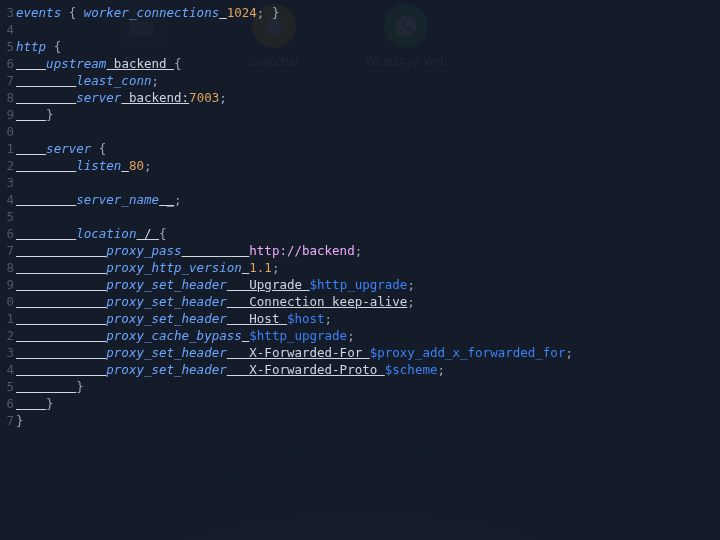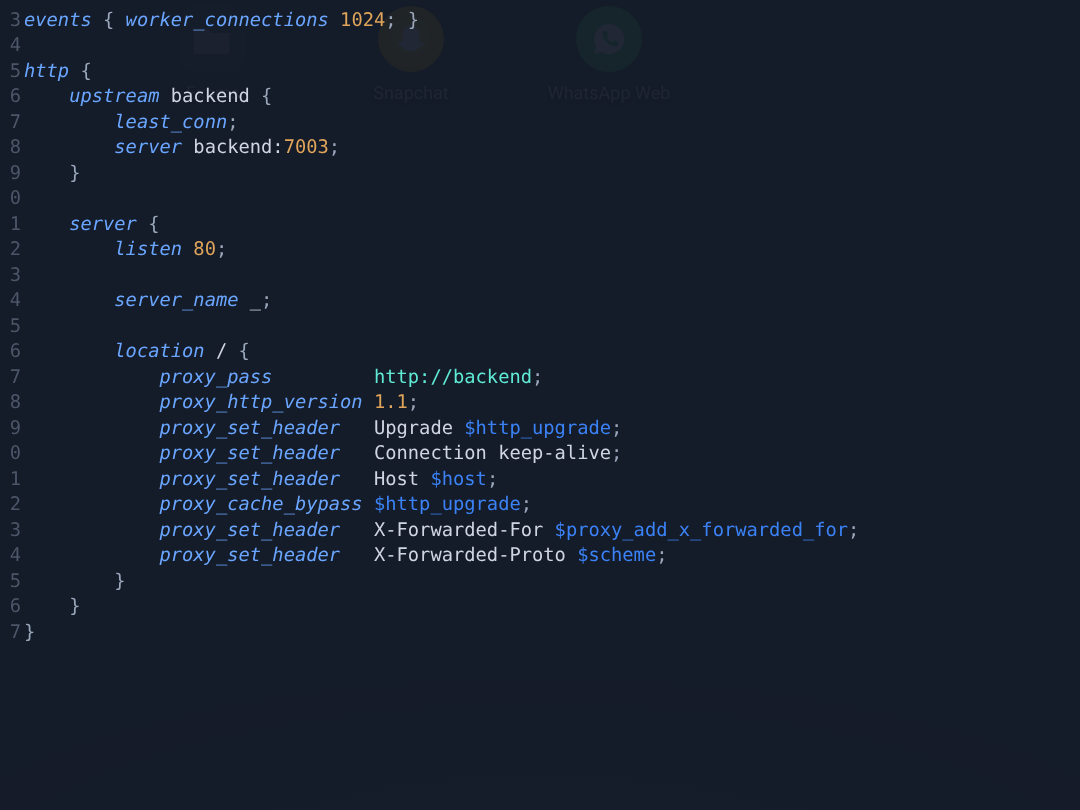--- a/index.html
+++ b/index.html
@@ -76,24 +76,24 @@
   }
   .gutter span { display: block; height: 17px; }
   .code {
     flex: 1;
     white-space: pre;
     color: #c9d1e0;
   }
   .code .row { display: block; height: 17px; }
   
   .kw  { color: #6aa6ff; font-style: italic; }   
-  .id  { color: #cfd6e1; }                        
+  .id  { color: #cfd6e1; text-decoration: underline; }                        
   .num { color: #e0a45a; }                        
   .pun { color: #9aa7bb; }                        
-  .str { color: #5eead4; }                        
+  .str { color: #f0abfc; }                        
   .var { color: #3b82f6; }                        
 </style>
 </head>
 <body>
 
 <div class="desktop-bg"></div>
 <div class="ridge" style="top:120px">
   <svg viewBox="0 0 720 220" preserveAspectRatio="none">
     <path d="M0,180 L60,120 L110,170 L180,80 L240,160 L300,90 L360,170 L430,70 L500,160 L560,110 L620,170 L680,100 L720,160 L720,220 L0,220 Z" fill="#242f40"></path>
     <path d="M0,200 L90,150 L160,200 L250,130 L340,200 L430,140 L520,200 L620,150 L720,200 L720,220 L0,220 Z" fill="#1d2736"></path>

